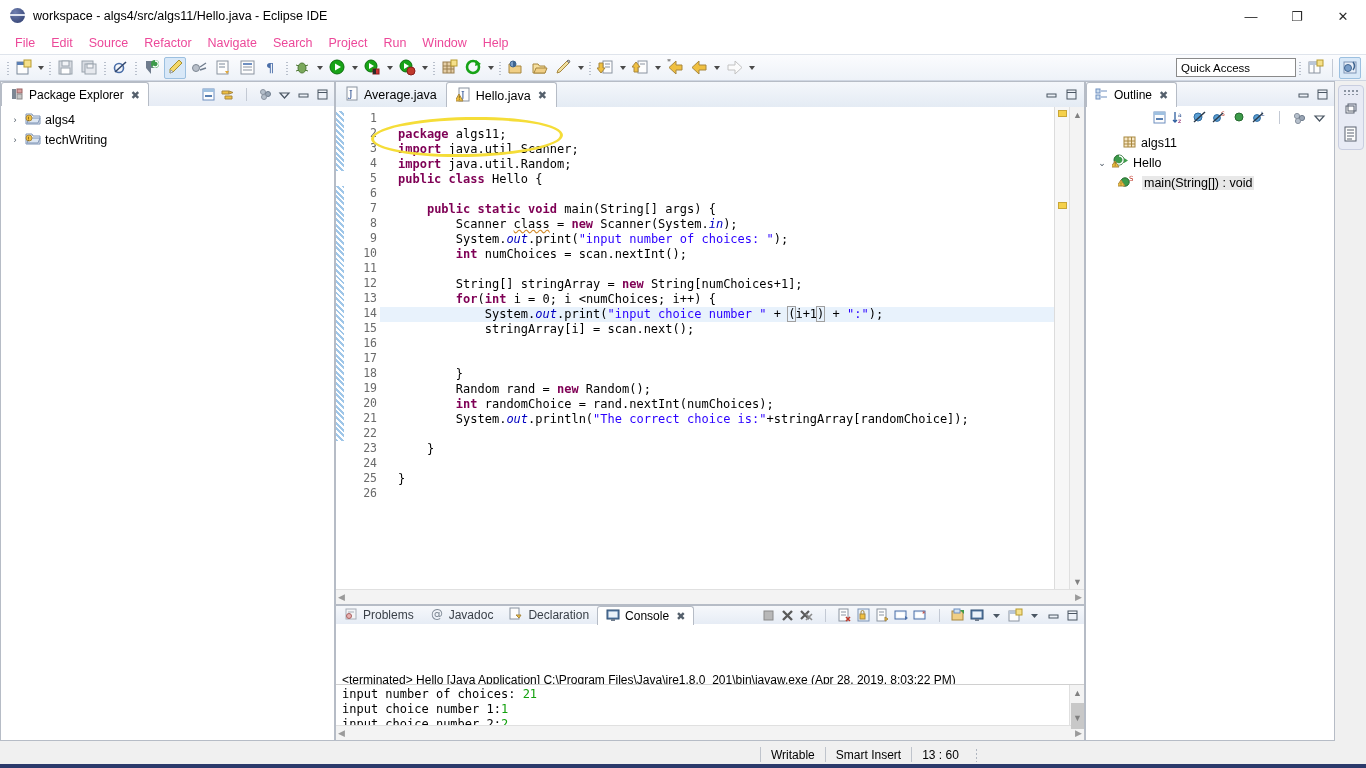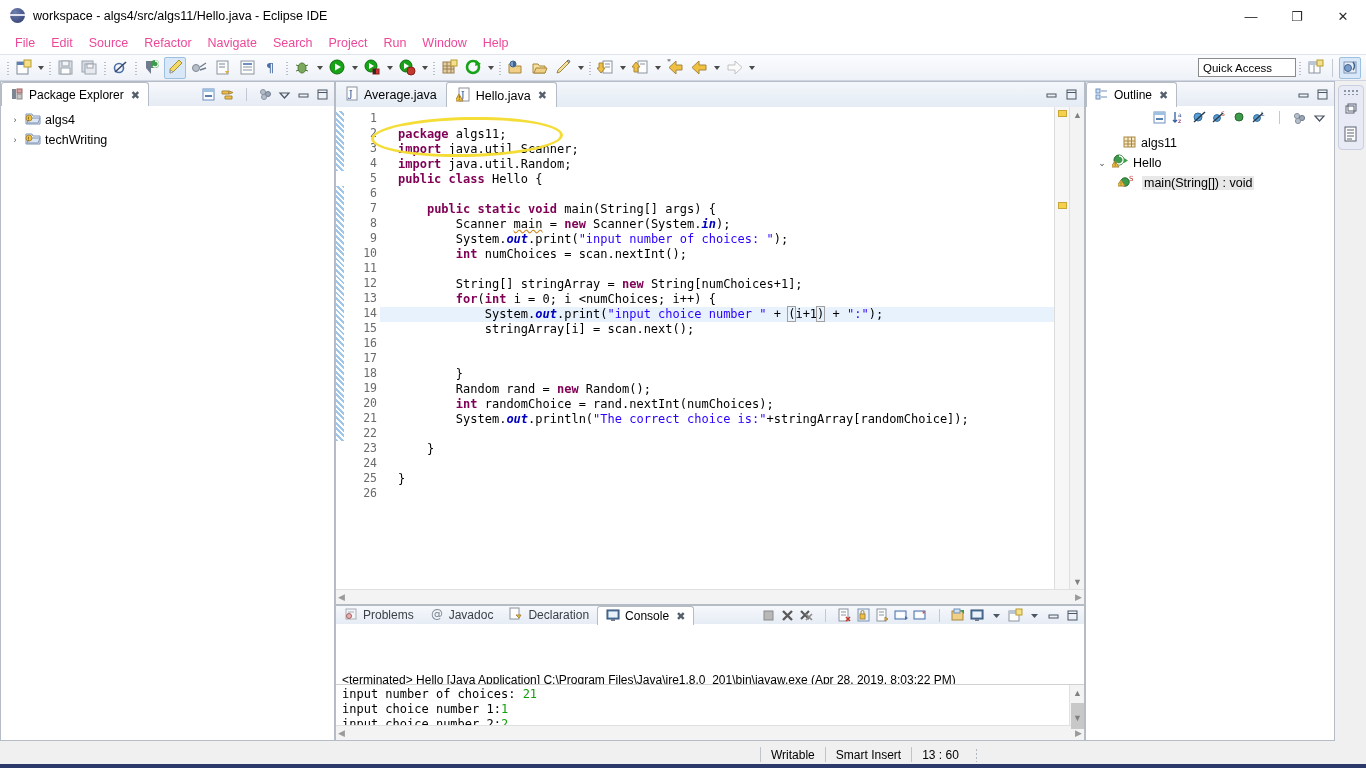--- a/index.html
+++ b/index.html
@@ -37,21 +37,21 @@
   .tb.sel { background:#d8e8f8; border:1px solid #9cc0e0; border-radius:2px; }
   .tb svg { display:block; }
   .tb-arrow { width:11px; height:22px; display:flex; align-items:center; justify-content:center; }
   .tb-arrow::after { content:""; border-left:3.5px solid transparent; border-right:3.5px solid transparent;
                      border-top:4px solid #4a4a4a; }
   .tb-sep { width:7px; height:18px; display:flex; align-items:center; justify-content:center; }
   .tb-sep::after { content:""; width:2px; height:14px;
      background-image: radial-gradient(#b9c0cc 40%, transparent 41%);
      background-size:2px 3px; }
   .quick-access { margin-left:auto; display:flex; align-items:center; }
-  .qa-box { width:98px; height:19px; border:1px solid #8a8a8a; background:#fff;
+  .qa-box { width:120px; height:19px; border:1px solid #8a8a8a; background:#fff;
             font-size:11.5px; color:#000; padding:1px 4px; line-height:16px;}
   .persp-sep { width:1px; height:18px; background:#c3c9d4; margin:0 5px; }
 
   
   .main { flex:1 1 auto; display:flex; min-height:0; background:#f0f0f0; }
   .left-col { width:335px; flex:0 0 335px; display:flex; flex-direction:column; background:#fff; }
   .center-col { flex:1 1 auto; display:flex; flex-direction:column; min-width:0; }
   .right-col { width:250px; flex:0 0 250px; display:flex; flex-direction:column; }
   .fastbar { width:31px; flex:0 0 31px; background:#f0f0f0; padding-top:4px;
              display:flex; flex-direction:column; align-items:center; }
@@ -102,21 +102,21 @@
           border:1px solid #9aa3ad; border-radius:50%; background:#fff; }
   .fold::after { content:""; position:absolute; left:2px; top:4px; width:6px; height:1px; background:#4a5663; }
   .bulb { position:absolute; right:-12px; top:1px; }
   .code-scroll { flex:1 1 auto; position:relative; overflow:hidden;
                  font-family:"DejaVu Sans Mono", monospace; font-size:12px;
                  padding-top:20px; background:#fff; }
   .cline { height:15px; line-height:15px; white-space:pre; padding-left:18px; }
   .cline.current { background:#e8f2fc; }
   .kw { color:#7f0055; font-weight:bold; }
   .str { color:#2a00ff; }
-  .fld { color:#0000c0; font-style:italic; font-weight:bold;text-align:right; }
+  .fld { color:#0000c0; font-style:italic; font-weight:normal;text-align:right; }
   .spell { text-decoration: underline; text-decoration-style: wavy;
            text-decoration-color:#d08a2a; }
   .bracket { outline:1px solid #a0a0a0; }
   .caret { display:inline-block; width:1px; height:12px; background:#000;
            vertical-align:-2px; }
   .overview { width:15px; flex:0 0 15px; background:#f7f7f7;
               border-left:1px solid #dcdcdc; position:relative; }
   .ov-mark { position:absolute; left:3px; width:9px; height:7px; background:#f5d04a;
              border:1px solid #c9a635; }
   .vscroll { width:15px; flex:0 0 15px; background:#f3f3f3; position:relative;
@@ -557,21 +557,21 @@
             <div class="gline">26</div>
           </div>
 
           <div class="code-scroll">
             <div class="cline"><span class="kw">package</span> algs11;</div>
             <div class="cline"><span class="kw">import</span> java.util.Scanner;</div>
             <div class="cline"><span class="kw">import</span> java.util.Random;</div>
             <div class="cline"><span class="kw">public class</span> Hello {</div>
             <div class="cline"></div>
             <div class="cline">    <span class="kw">public static void</span> main(String[] args) {</div>
-            <div class="cline">        Scanner <span class="spell">main</span> = <span class="kw">new</span> Scanner(System.<span class="fld">in</span>);</div>
+            <div class="cline">        Scanner <span class="spell">class</span> = <span class="kw">new</span> Scanner(System.<span class="fld">in</span>);</div>
             <div class="cline">        System.<span class="fld">out</span>.print(<span class="str">"input number of choices: "</span>);</div>
             <div class="cline">        <span class="kw">int</span> numChoices = scan.nextInt();</div>
             <div class="cline"></div>
             <div class="cline">        String[] stringArray = <span class="kw">new</span> String[numChoices+1];</div>
             <div class="cline">        <span class="kw">for</span>(<span class="kw">int</span> i = 0; i &lt;numChoices; i++) {</div>
             <div class="cline current">            System.<span class="fld">out</span>.print(<span class="str">"input choice number "</span> + <span class="bracket">(</span>i+1<span class="bracket">)</span><span class="caret"></span> + <span class="str">":"</span>);</div>
             <div class="cline">            stringArray[i] = scan.next();</div>
             <div class="cline"></div>
             <div class="cline"></div>
             <div class="cline">        }</div>

